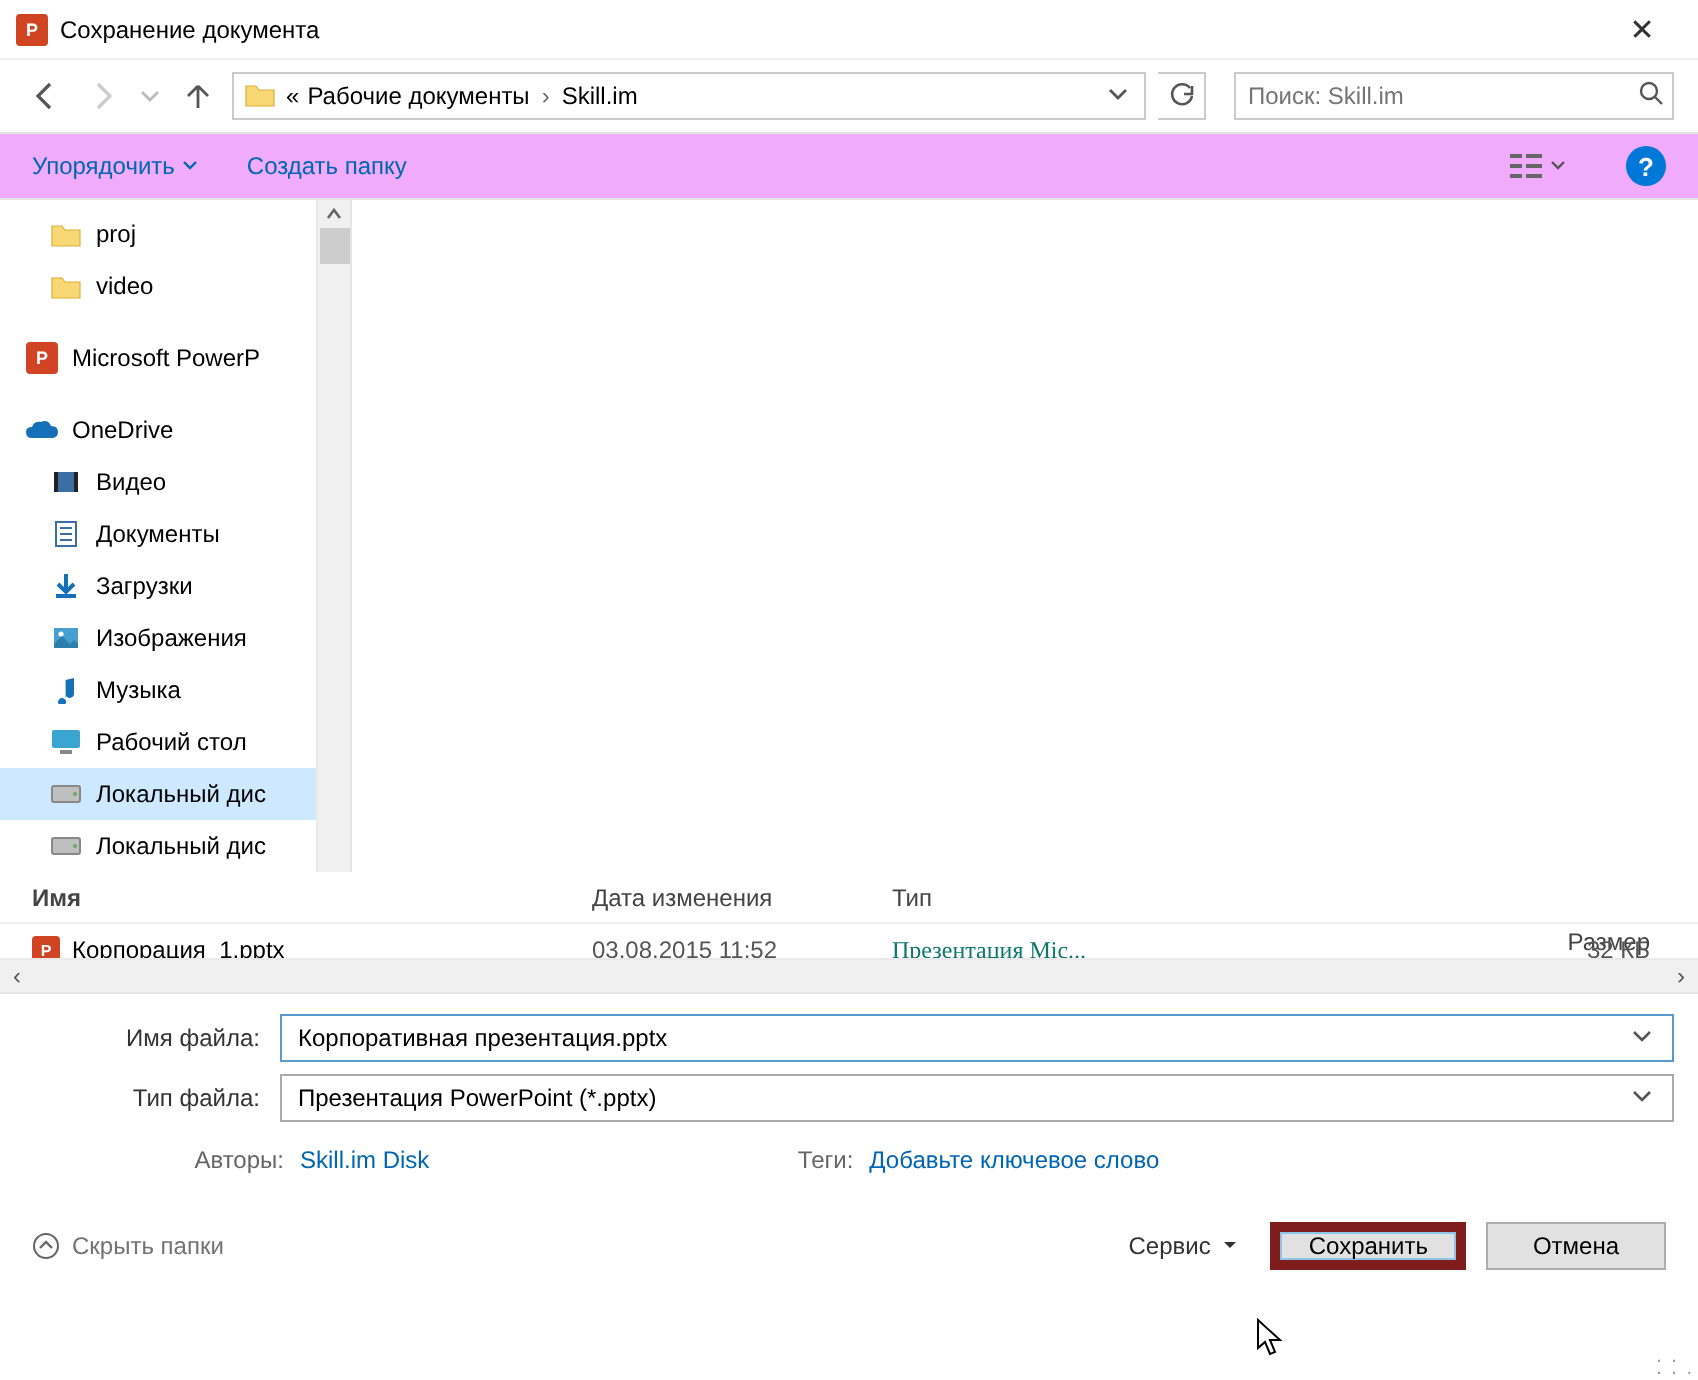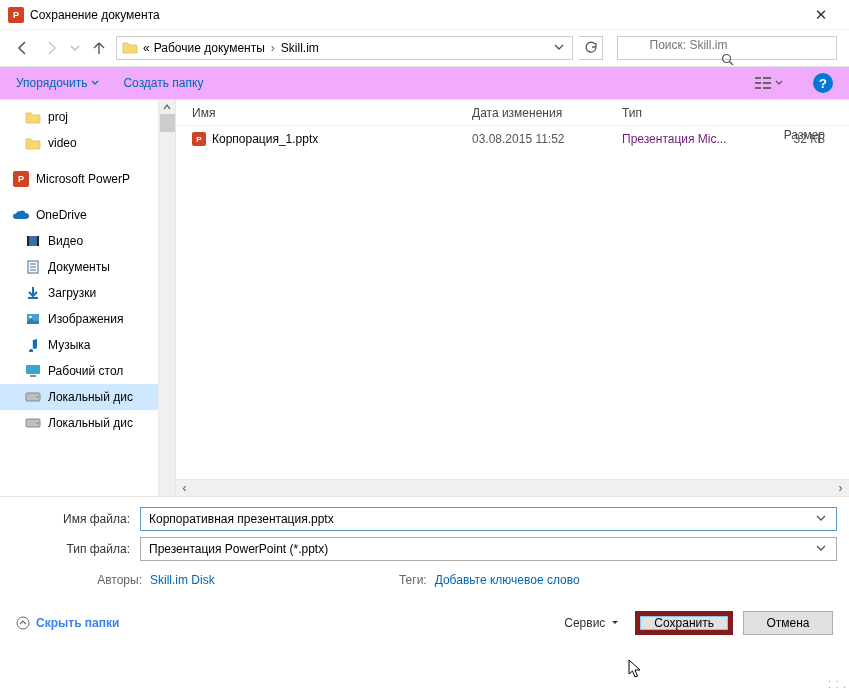--- a/index.html
+++ b/index.html
@@ -11,65 +11,65 @@
   .navrow { height:36px; display:flex; align-items:center; padding:0 12px; gap:6px;}
   .navbtn { width:22px; height:22px; display:flex; align-items:center; justify-content:center; color:#555;}
   .navbtn.disabled { color:#bbb;}
   .addrbox { flex:1; height:24px; border:1px solid #ccc; display:flex; align-items:center; padding:0 4px; gap:4px; font-size:12px; min-width:0;}
   .addrbox .foldericon{ width:18px; text-align:center;}
   .addrbox .crumb { color:#000; white-space:nowrap;}
   .addrbox .sep { color:#666; padding:0 2px;}
   .addrbox .spacer{flex:1;}
   .addrdrop{ width:18px; text-align:center; color:#555;}
   .refresh{ width:24px; height:24px; border:1px solid #ccc; border-left:none; display:flex; align-items:center; justify-content:center; color:#555;}
-  .searchbox{ width:220px; height:24px; border:1px solid #ccc; display:flex; align-items:center; margin-left:8px; padding:0 4px;flex-direction:column;}
+  .searchbox{ width:220px; height:24px; border:1px solid #ccc; display:flex; align-items:center; margin-left:8px; padding:0 4px;}
   .searchbox input{ border:none; outline:none; flex:1; font-size:12px; color:#888;}
   .searchbox .sicon{ color:#555;}
   .toolbar2{ height:34px; border-top:1px solid #e5e5e5; border-bottom:1px solid #e5e5e5; background:#f0abfc; display:flex; align-items:center; padding:0 16px; gap:24px;}
   .tb-link{ color:#0066b3; font-size:12px; cursor:pointer; display:flex; align-items:center; gap:4px;}
   .tb-fill{flex:1;}
   .tb-view{ width:40px; display:flex; align-items:center; justify-content:center; color:#444; gap:4px;}
   .tb-help{ width:20px; height:20px; border-radius:50%; background:#0078d7; color:#fff; display:flex; align-items:center; justify-content:center; font-size:13px; font-weight:bold;}
-  .mainarea{ display:flex; height:396px; }
+  .mainarea{ display:flex; height:396px;flex-direction:column; }
   .sidebar{ width:176px; border-right:1px solid #e5e5e5; overflow:hidden; position:relative;}
   .sbscroll{ position:absolute; right:0; top:0; width:17px; height:100%; background:#f0f0f0; border-left:1px solid #e9e9e9; display:flex; flex-direction:column; align-items:center;}
   .sbthumb{ width:15px; height:18px; background:#cdcdcd; margin-top:2px;}
   .sbitems{ padding-top:4px;}
   .sbitem{ height:26px; display:flex; align-items:center; padding-left:24px; gap:6px; font-size:12px; cursor:default; white-space:nowrap; overflow:hidden;}
   .sbitem.lvl0{ padding-left:12px;}
   .sbitem.selected{ background:#cde8ff;}
   .sbicon{ width:18px; height:18px; display:flex; align-items:center; justify-content:center; font-size:14px;}
   .filearea{ flex:1; display:flex; flex-direction:column; position:relative;}
   .colhdr{ height:26px; border-bottom:1px solid #eee; display:flex; align-items:center; padding-left:16px; color:#444; font-size:12px;}
-  .col-name{ width:280px;}
+  .col-name{ width:280px;font-weight:bold;}
   .col-date{ width:150px;}
   .col-type{ width:150px;}
   .col-size{ flex:1; text-align:right; padding-right:24px;margin-top:44px;}
   .filerow{ height:26px; display:flex; align-items:center; padding-left:16px; font-size:12px;}
   .filerow .fname{ width:280px; display:flex; align-items:center; gap:6px;}
   .filerow .fdate{ width:150px; color:#555;}
-  .filerow .ftype{ width:150px; color:#701a75; white-space:nowrap; overflow:hidden; text-overflow:ellipsis;}
+  .filerow .ftype{ width:150px; color:#0f766e; white-space:nowrap; overflow:hidden; text-overflow:ellipsis;font-family:Liberation Serif, serif;}
   .filerow .fsize{ flex:1; text-align:right; padding-right:24px; color:#555;}
   .hscroll{ position:absolute; left:0; bottom:0; right:0; height:17px; background:#f0f0f0; border-top:1px solid #e9e9e9; display:flex; align-items:center;}
   .hscroll .harrow{ width:17px; text-align:center; color:#555;}
   .hscroll .htrack{ flex:1;}
   .bottomarea{ padding:10px 12px 6px 12px; border-top:1px solid #e5e5e5;}
   .formrow{ display:flex; align-items:center; margin-bottom:6px;}
   .formlabel{ width:128px; text-align:right; padding-right:10px; color:#333; font-size:12px;}
   .forminput{ flex:1; height:24px; border:1px solid #5a9bce; display:flex; align-items:center; padding:0 6px;}
   .forminput.combo{ border:1px solid #aaa;}
   .forminput input{ border:none; outline:none; flex:1; font-size:12px;}
   .dropbtn{ width:18px; text-align:center; color:#555;}
   .metarow{ display:flex; padding:6px 0 4px 66px; font-size:12px; color:#666;}
   .metalabel{ width:72px; text-align:right; padding-right:8px;}
   .metaval{ color:#0066b3; cursor:pointer;}
   .metacol{ display:flex; }
   .metacol+.metacol{ margin-left:180px;}
   .actionrow{ display:flex; align-items:center; padding:14px 16px; }
-  .hidefolders{ display:flex; align-items:center; gap:6px; color:#3b82f6; font-size:12px; cursor:pointer;font-weight:bold;}
+  .hidefolders{ display:flex; align-items:center; gap:6px; color:#737373; font-size:12px; cursor:pointer;}
   .actionfill{flex:1;}
   .servicebtn{ color:#333; font-size:12px; display:flex; align-items:center; gap:6px; margin-right:16px; cursor:pointer;}
   .winbtn{ min-width:90px; height:24px; border:1px solid #adadad; background:#e1e1e1; font-size:12px; cursor:pointer; padding:0 14px;}
   .winbtn.primary{ border:5px solid #7f1d1d; box-shadow:0 0 0 1px #8ec4ea inset;}
   .winbtn+.winbtn{ margin-left:10px;}
   .pp-icon{ background:#d04423; color:#fff; font-size:9px; font-weight:bold; width:16px; height:16px; display:flex; align-items:center; justify-content:center; border-radius:2px;}
   .folder-icon{ color:#f8d775;}
   .cursor-svg{position:absolute; left:628px; top:659px; pointer-events:none;}
   .resizegrip{position:absolute; right:2px; bottom:2px; color:#999; font-size:10px; line-height:6px; letter-spacing:1px;}
 </style>

